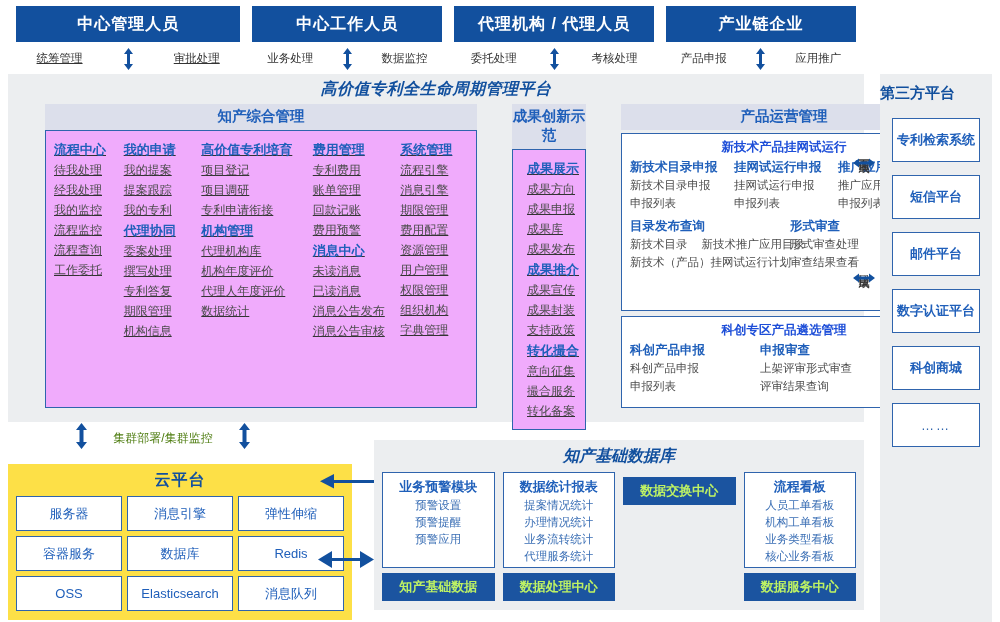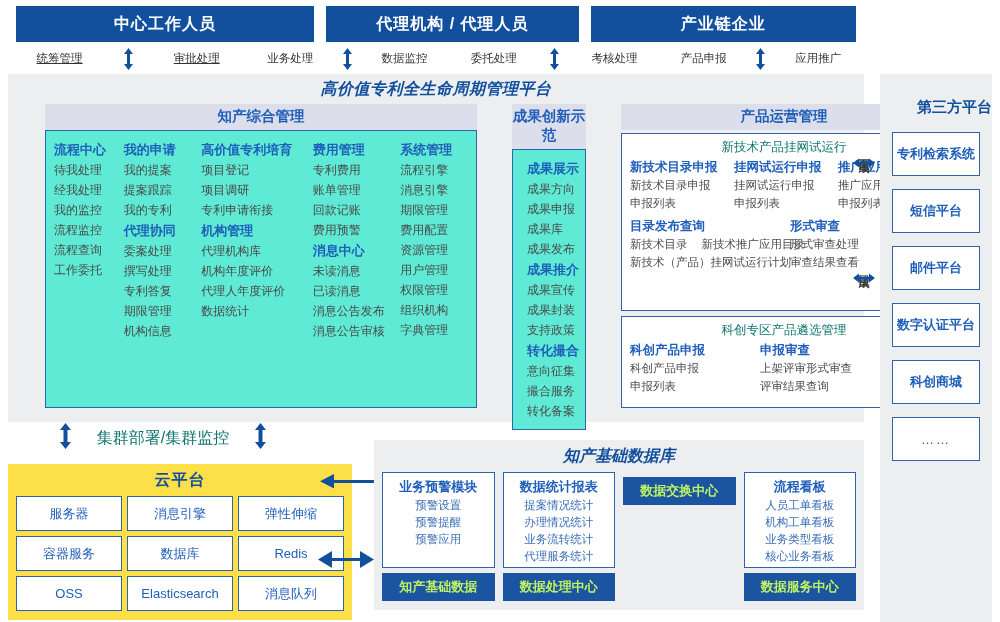--- a/index.html
+++ b/index.html
@@ -25,42 +25,42 @@
   .vbi svg{display:block;}
 
   
   .platform{position:absolute;left:8px;top:74px;width:856px;height:348px;background:#eceef0;box-sizing:border-box;}
   .platform-title{text-align:center;font-size:16px;font-weight:bold;font-style:italic;color:#12509e;
                   padding:5px 4px 4px;letter-spacing:.5px;}
   .pf-body{display:flex;gap:6px;padding:0 8px 8px;box-sizing:border-box;height:312px;}
 
   .group{display:flex;flex-direction:column;padding-left:29px;}
   .group-head{background:#dcdfeb;color:#1f5fba;font-weight:bold;font-size:14.5px;text-align:center;padding:3px 0 4px;}
-  .group-body{border:1.5px solid #2f64ad;background:#5eead4;flex:1;box-sizing:border-box;}
+  .group-body{border:1.5px solid #2f64ad;background:#f0abfc;flex:1;box-sizing:border-box;text-decoration:underline;}
 
   .g-kc{width:432px;}
   .g-cg{width:96px;}
   .g-cp{flex:1;background:transparent;}
 
   
   .cols{display:flex;padding:8px 4px 4px 8px;box-sizing:border-box;height:100%;}
   .col{display:flex;flex-direction:column;}
   .c1{width:70px;}.c2{width:78px;}.c3{width:112px;}.c4{width:88px;}.c5{width:72px;}
   .hd{color:#1f5fba;font-weight:bold;font-size:13px;line-height:21px;white-space:nowrap;}
   .it{color:#4b4b4b;font-size:12px;line-height:20px;white-space:nowrap;}
 
   
   .cg-inner{padding:8px 6px;text-align:left;}
   .cg-inner .hd{text-align:left;padding-left:8px;}
   .cg-inner .it{padding-left:8px;}
 
   
   .cp-stack{display:flex;flex-direction:column;gap:5px;height:100%;}
   .panel{border:1.5px solid #2f64ad;background:#fff;box-sizing:border-box;padding:5px 8px 6px;}
-  .panel-title{text-align:center;font-size:12.5px;font-weight:normal;color:#0f766e;margin-bottom:3px;}
+  .panel-title{text-align:center;font-size:12.5px;font-weight:bold;color:#1d4ed8;margin-bottom:3px;}
   .p-top{flex:1;}
   .p-bot{height:92px;}
   .prow{display:flex;}
   .pcol-a{width:104px;}
   .pcol-b{width:104px;}
   .pcol-c{width:100px;}
   .psub{color:#4b4b4b;font-size:11.5px;line-height:18px;white-space:nowrap;}
   .phd{color:#1f5fba;font-weight:bold;font-size:12.5px;line-height:17px;}
   .sp6{height:6px;}
   .inline2{display:flex;gap:14px;}
@@ -68,28 +68,28 @@
   .kc-a{width:130px;}
   .kc-b{width:160px;}
 
   
   .vint{position:absolute;width:18px;text-align:center;font-size:11.5px;color:#333;line-height:14px;}
   .vint span{display:block;}
   .arrow-h{margin-top:3px;}
 
   
   .third{position:absolute;left:880px;top:74px;width:112px;height:548px;background:#eceef0;}
-  .third-title{text-align:right;color:#12509e;font-weight:bold;font-size:15px;padding:24px 0 2px;}
+  .third-title{text-align:left;color:#12509e;font-weight:bold;font-size:15px;padding:10px 0 2px;}
   .tp-box{margin:13px auto 0;width:86px;height:42px;border:1.5px solid #2f64ad;background:#fff;
           display:flex;align-items:center;justify-content:center;color:#1f5fba;font-size:13px;font-weight:bold;}
   .tp-box.dots{letter-spacing:2px;font-weight:normal;color:#2f64ad;}
 
   
   .cluster{position:absolute;left:8px;top:424px;width:310px;height:28px;display:flex;align-items:center;justify-content:center;gap:26px;}
-  .cluster-label{font-size:16px;color:#0f766e;}
+  .cluster-label{font-size:12px;color:#4d7c0f;}
 
   
   .cloud{position:absolute;left:8px;top:464px;width:344px;height:156px;background:#fde047;box-sizing:border-box;padding:4px 8px 10px;}
   .cloud-title{text-align:center;color:#12509e;font-weight:bold;font-size:16px;letter-spacing:1px;padding:2px 0 5px;}
   .cloud-grid{display:grid;grid-template-columns:repeat(3,1fr);gap:5px;}
   .cloud-cell{border:1.2px solid #2f64ad;background:#fff;height:33px;display:flex;align-items:center;justify-content:center;
               color:#1f5fba;font-size:13px;}
 
   
   .db{position:absolute;left:374px;top:440px;width:490px;height:170px;background:#eceef0;box-sizing:border-box;padding:2px 8px 8px;}
@@ -103,20 +103,23 @@
 
   
   .conn{position:absolute;left:318px;top:452px;width:56px;height:160px;}
 </style>
 </head>
 <body>
 
 <div class="page">
 
   <div class="roles">
+    <div class="role-box">
+        <span>中心管理人员</span>
+      </div>
     <div class="role-box">
         <span>中心工作人员</span>
       </div>
     <div class="role-box">
         <span>代理机构 / 代理人员</span>
       </div>
     <div class="role-box">
         <span>产业链企业</span>
       </div>
   </div>

